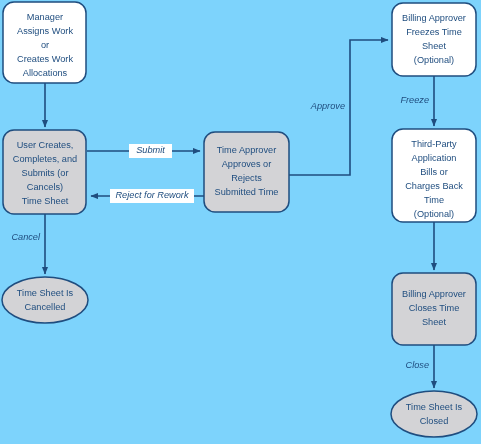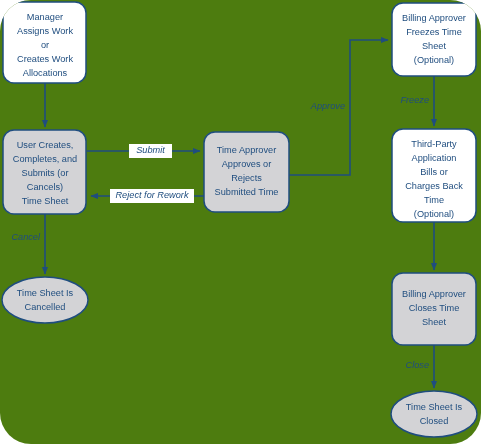--- a/index.html
+++ b/index.html
@@ -8,23 +8,22 @@
     padding: 0;
     background: #ffffff;
   }
   body {
     font-family: "Liberation Sans", sans-serif;
   }
   #diagram-root {
     position: relative;
     width: 481px;
     height: 444px;
-    background: #4d7c0f;
+    background: #7dd3fc;
     overflow: hidden;
-    border-radius: 31px;
   }
   svg.layer {
     position: absolute;
     left: 0;
     top: 0;
     width: 481px;
     height: 444px;
   }
   svg.connectors { z-index: 1; }
   svg.nodes { z-index: 2; }

